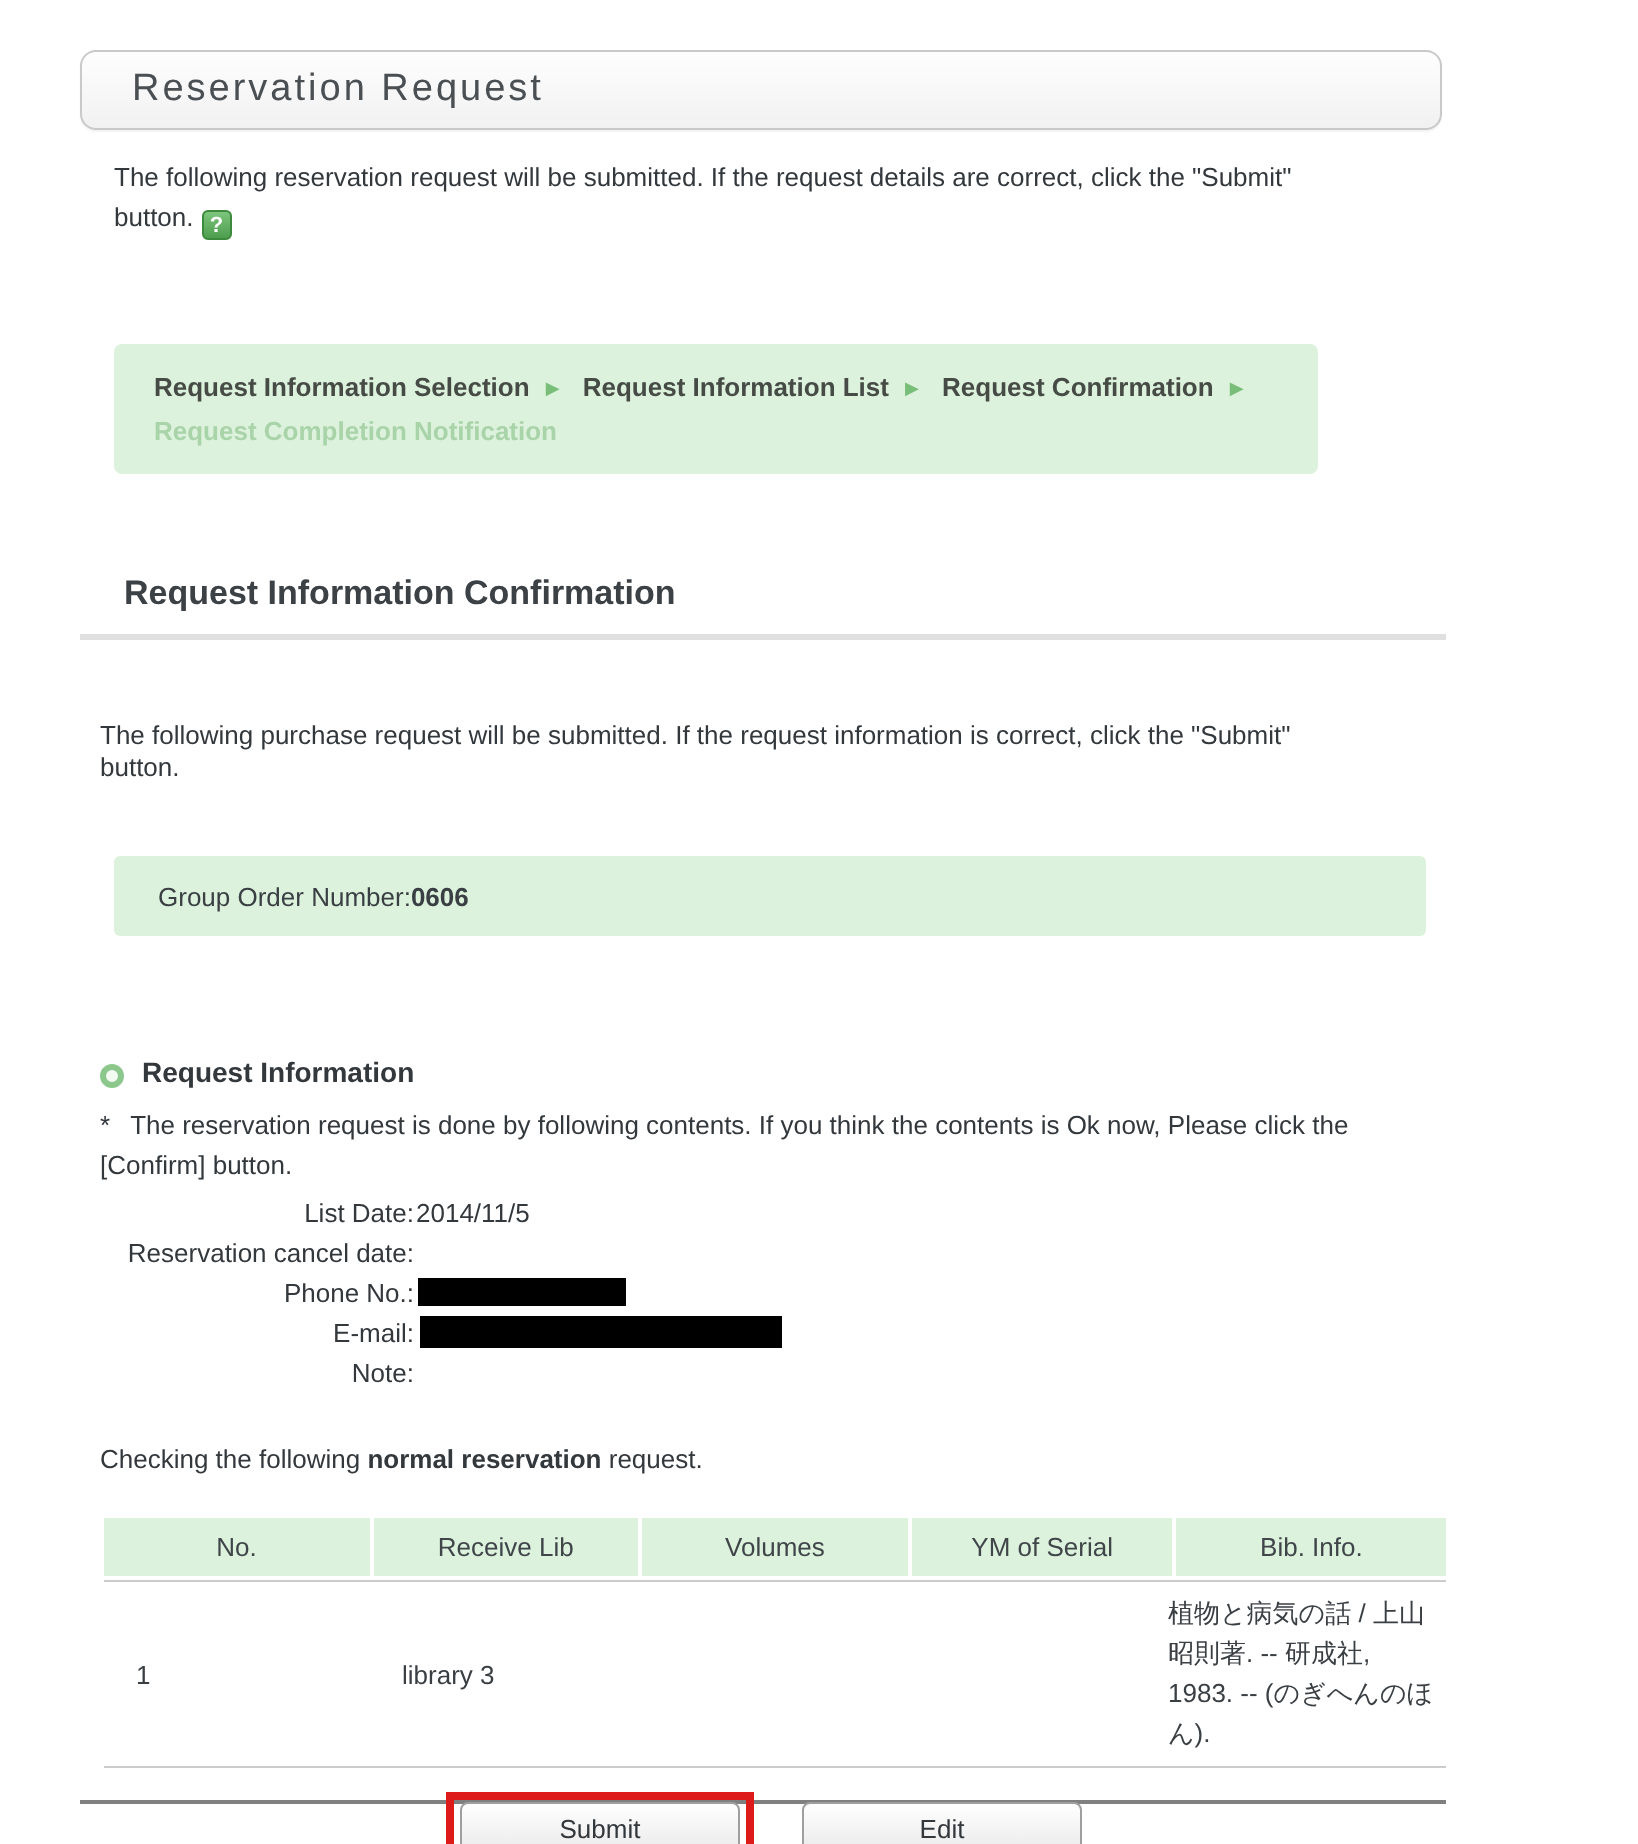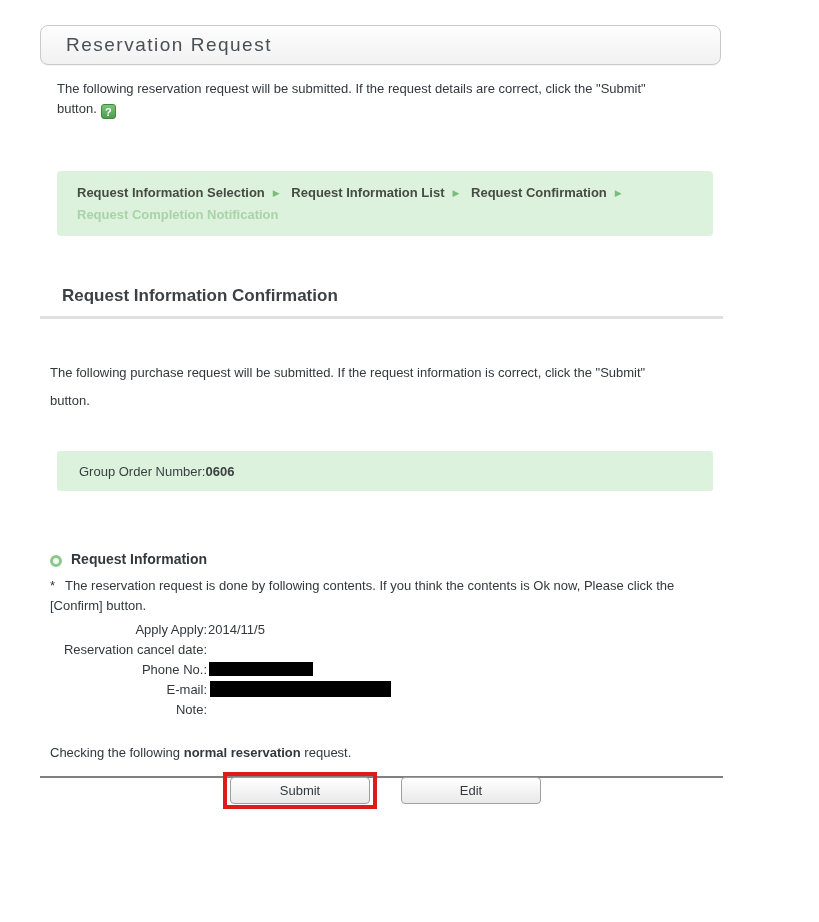--- a/index.html
+++ b/index.html
@@ -20,34 +20,34 @@
   
   .intro { margin:14px 0 0 17px; width:625px; font-size:13px; line-height:20px; color:#33383d; }
   .help-icon {
     display:inline-block; width:15px; height:15px; margin-left:4px; vertical-align:-3px;
     background:linear-gradient(#7cc47c,#4e9e4e); border:1px solid #3d8a3d; border-radius:3px;
     color:#fff; font-size:11px; font-weight:bold; text-align:center; line-height:14px; cursor:pointer;
   }
 
   
   .breadcrumb {
-    margin:52px 0 0 17px; width:656px; min-height:58px;
+    margin:52px 0 0 17px; width:602px; min-height:58px;
     background:#dcf2dc; border-radius:4px; padding:11px 20px;
     font-size:13px; font-weight:bold; color:#464b46; line-height:21px;
   }
   .crumb { white-space:nowrap; }
   .crumb.pending { color:#a9d3a9; }
   .crumb-sep { color:#78bd78; font-size:9px; margin:0 8px; vertical-align:1px; }
 
   
   .section-heading { margin:50px 0 0 22px; font-size:17px; font-weight:700; color:#3c4146; }
   .heading-rule { margin-top:10px; width:683px; border-bottom:3px solid #e0e0e0; }
 
   
-  .desc { margin:40px 0 0 10px; width:635px; font-size:13px; line-height:28px; color:#33383d; }
+  .desc { margin:40px 0 0 10px; width:635px; font-size:13px; line-height:16px; color:#33383d; }
 
   
   .group-order {
     margin:36px 0 0 17px; width:656px; height:40px;
     background:#dcf2dc; border-radius:3px;
     display:flex; align-items:center; padding-left:22px;
     font-size:13px; color:#3a3f44;
   }
   .group-order b { font-weight:bold; }
 
@@ -131,21 +131,21 @@
 
   <div class="req-info-head">
     <span class="ring-icon"></span>
     <h2>Request Information</h2>
   </div>
 
   <p class="note"><span class="star">*</span><span>The reservation request is done by following contents. If you think the contents is Ok now, Please click the [Confirm] button.</span></p>
 
   <div class="fields">
     <div class="field-row">
-      <span class="field-label">Apply Apply:</span>
+      <span class="field-label">List Date:</span>
       <span class="field-value">2014/11/5</span>
     </div>
     <div class="field-row">
       <span class="field-label">Reservation cancel date:</span>
       <span class="field-value"></span>
     </div>
     <div class="field-row">
       <span class="field-label">Phone No.:</span>
       <span class="redact phone"></span>
     </div>
@@ -154,20 +154,36 @@
       <span class="redact email"></span>
     </div>
     <div class="field-row">
       <span class="field-label">Note:</span>
       <span class="field-value"></span>
     </div>
   </div>
 
   <p class="checking"><span>Checking the following </span><b>normal reservation</b><span> request.</span></p>
 
+  <div class="tbl">
+    <div class="tbl-head">
+      <div class="th col-no">No.</div>
+      <div class="th col-lib">Receive Lib</div>
+      <div class="th col-vol">Volumes</div>
+      <div class="th col-ym">YM of Serial</div>
+      <div class="th col-bib">Bib. Info.</div>
+    </div>
+    <div class="tbl-row">
+      <div class="td col-no">1</div>
+      <div class="td col-lib">library 3</div>
+      <div class="td col-vol"></div>
+      <div class="td col-ym"></div>
+      <div class="td col-bib bib">植物と病気の話 / 上山昭則著. -- 研成社, 1983. -- (のぎへんのほん).</div>
+    </div>
+  </div>
 
   <div class="actions-wrap">
     <div class="actions">
       <span class="red-box">
         <button class="btn">Submit</button>
       </span>
       <button class="btn btn-edit">Edit</button>
     </div>
   </div>
 

